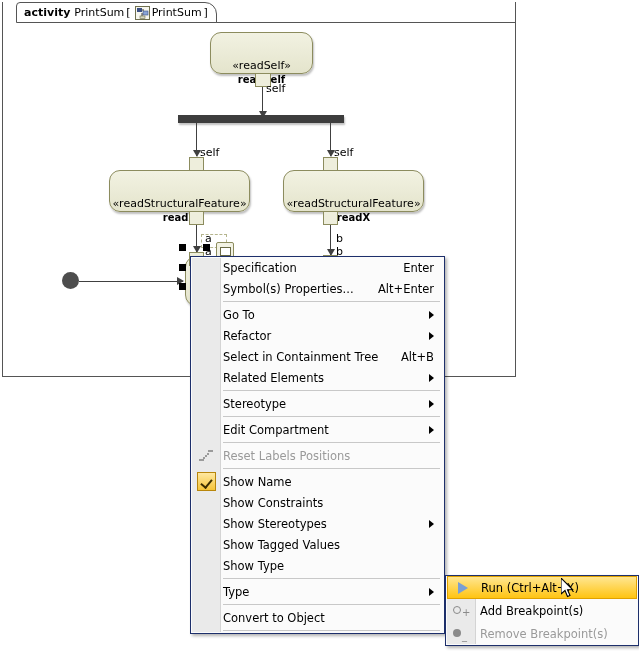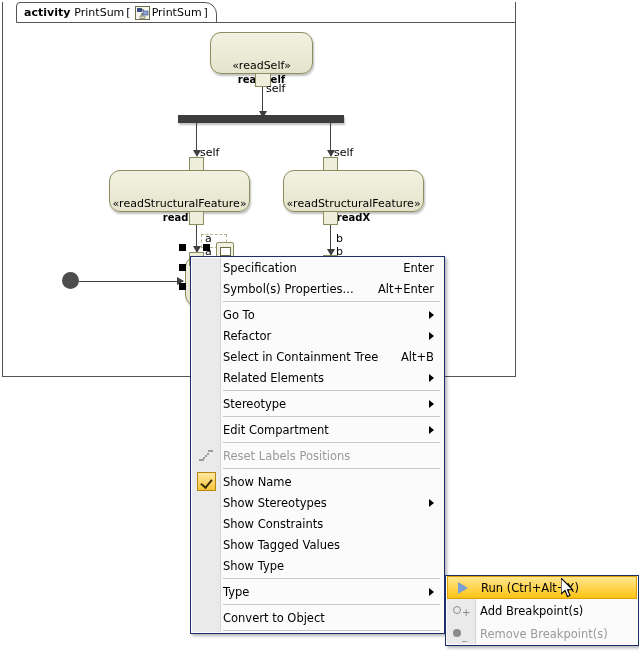--- a/index.html
+++ b/index.html
@@ -466,26 +466,26 @@
   <div class="menu-sep"></div>
 
   <div class="menu-item">
     <span class="menu-icon">
       <span id="icon-show-name"></span>
     </span>
     <span class="mlabel">Show Name</span>
   </div>
 
   <div class="menu-item">
+    <span class="mlabel">Show Constraints</span>
+  </div>
+
+  <div class="menu-item">
     <span class="mlabel">Show Stereotypes</span>
     <span class="marrow"></span>
-  </div>
-
-  <div class="menu-item">
-    <span class="mlabel">Show Constraints</span>
   </div>
 
   <div class="menu-item">
     <span class="mlabel">Show Tagged Values</span>
   </div>
 
   <div class="menu-item">
     <span class="mlabel">Show Type</span>
   </div>
 

